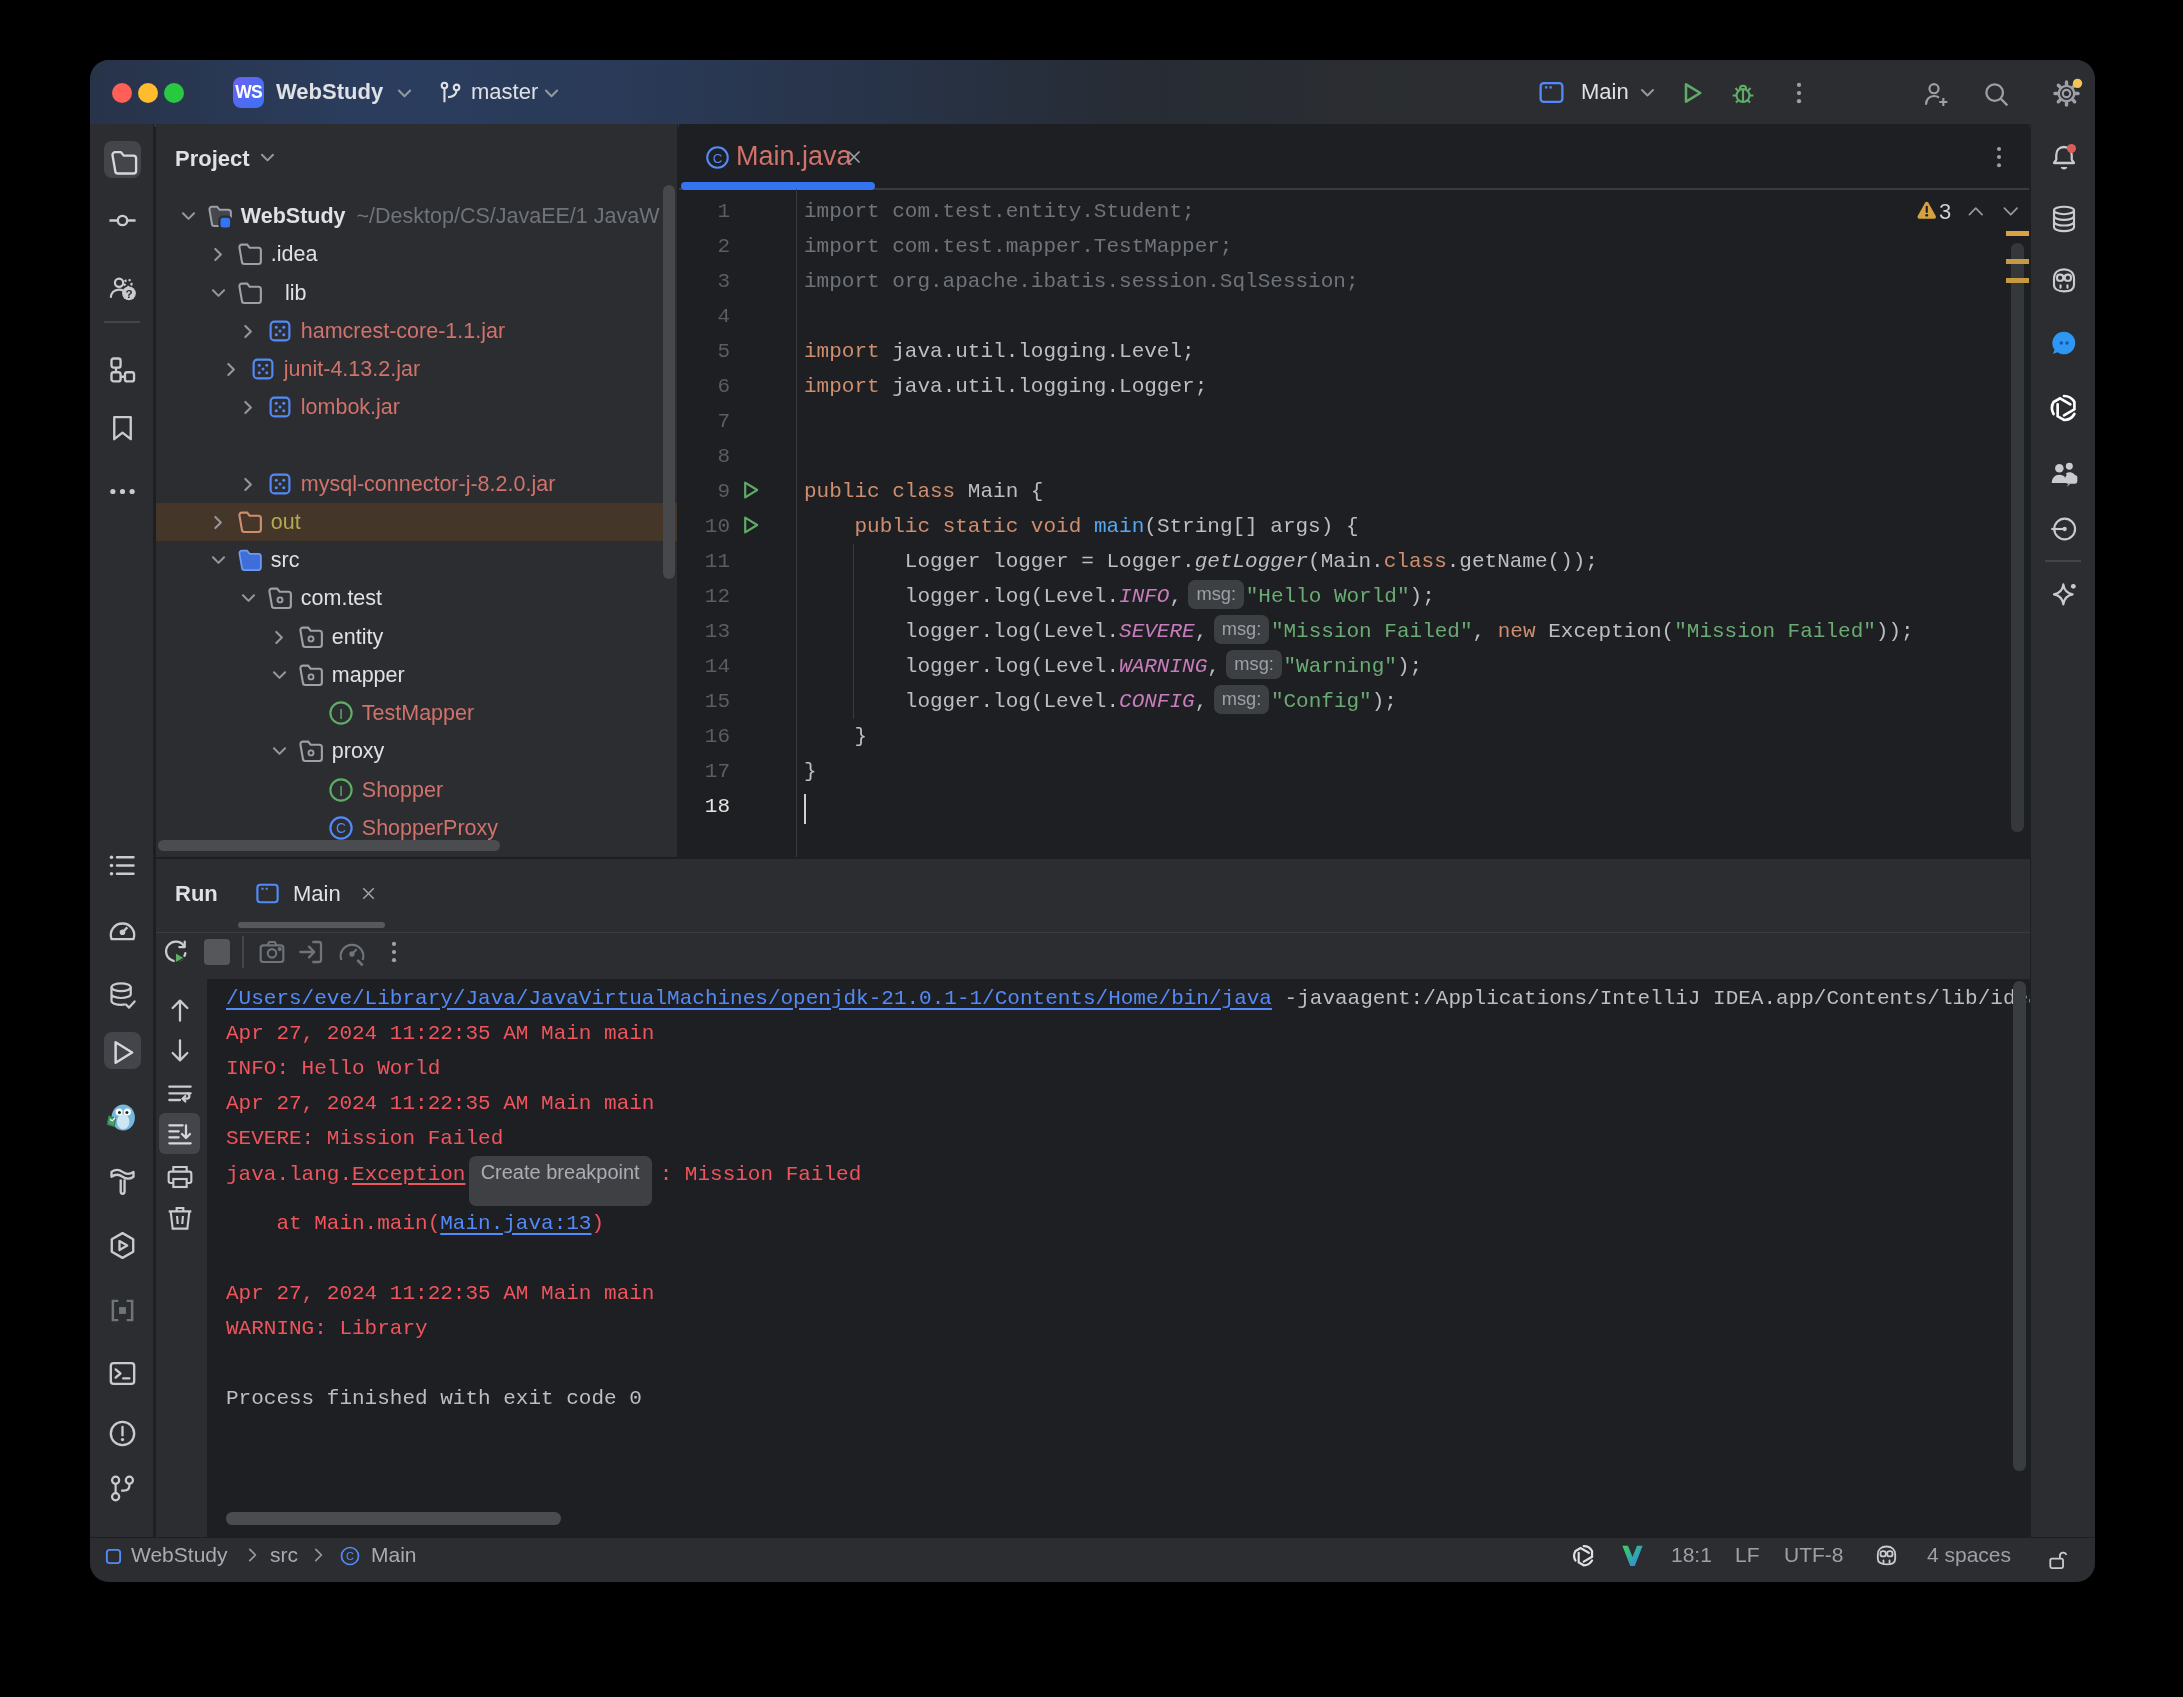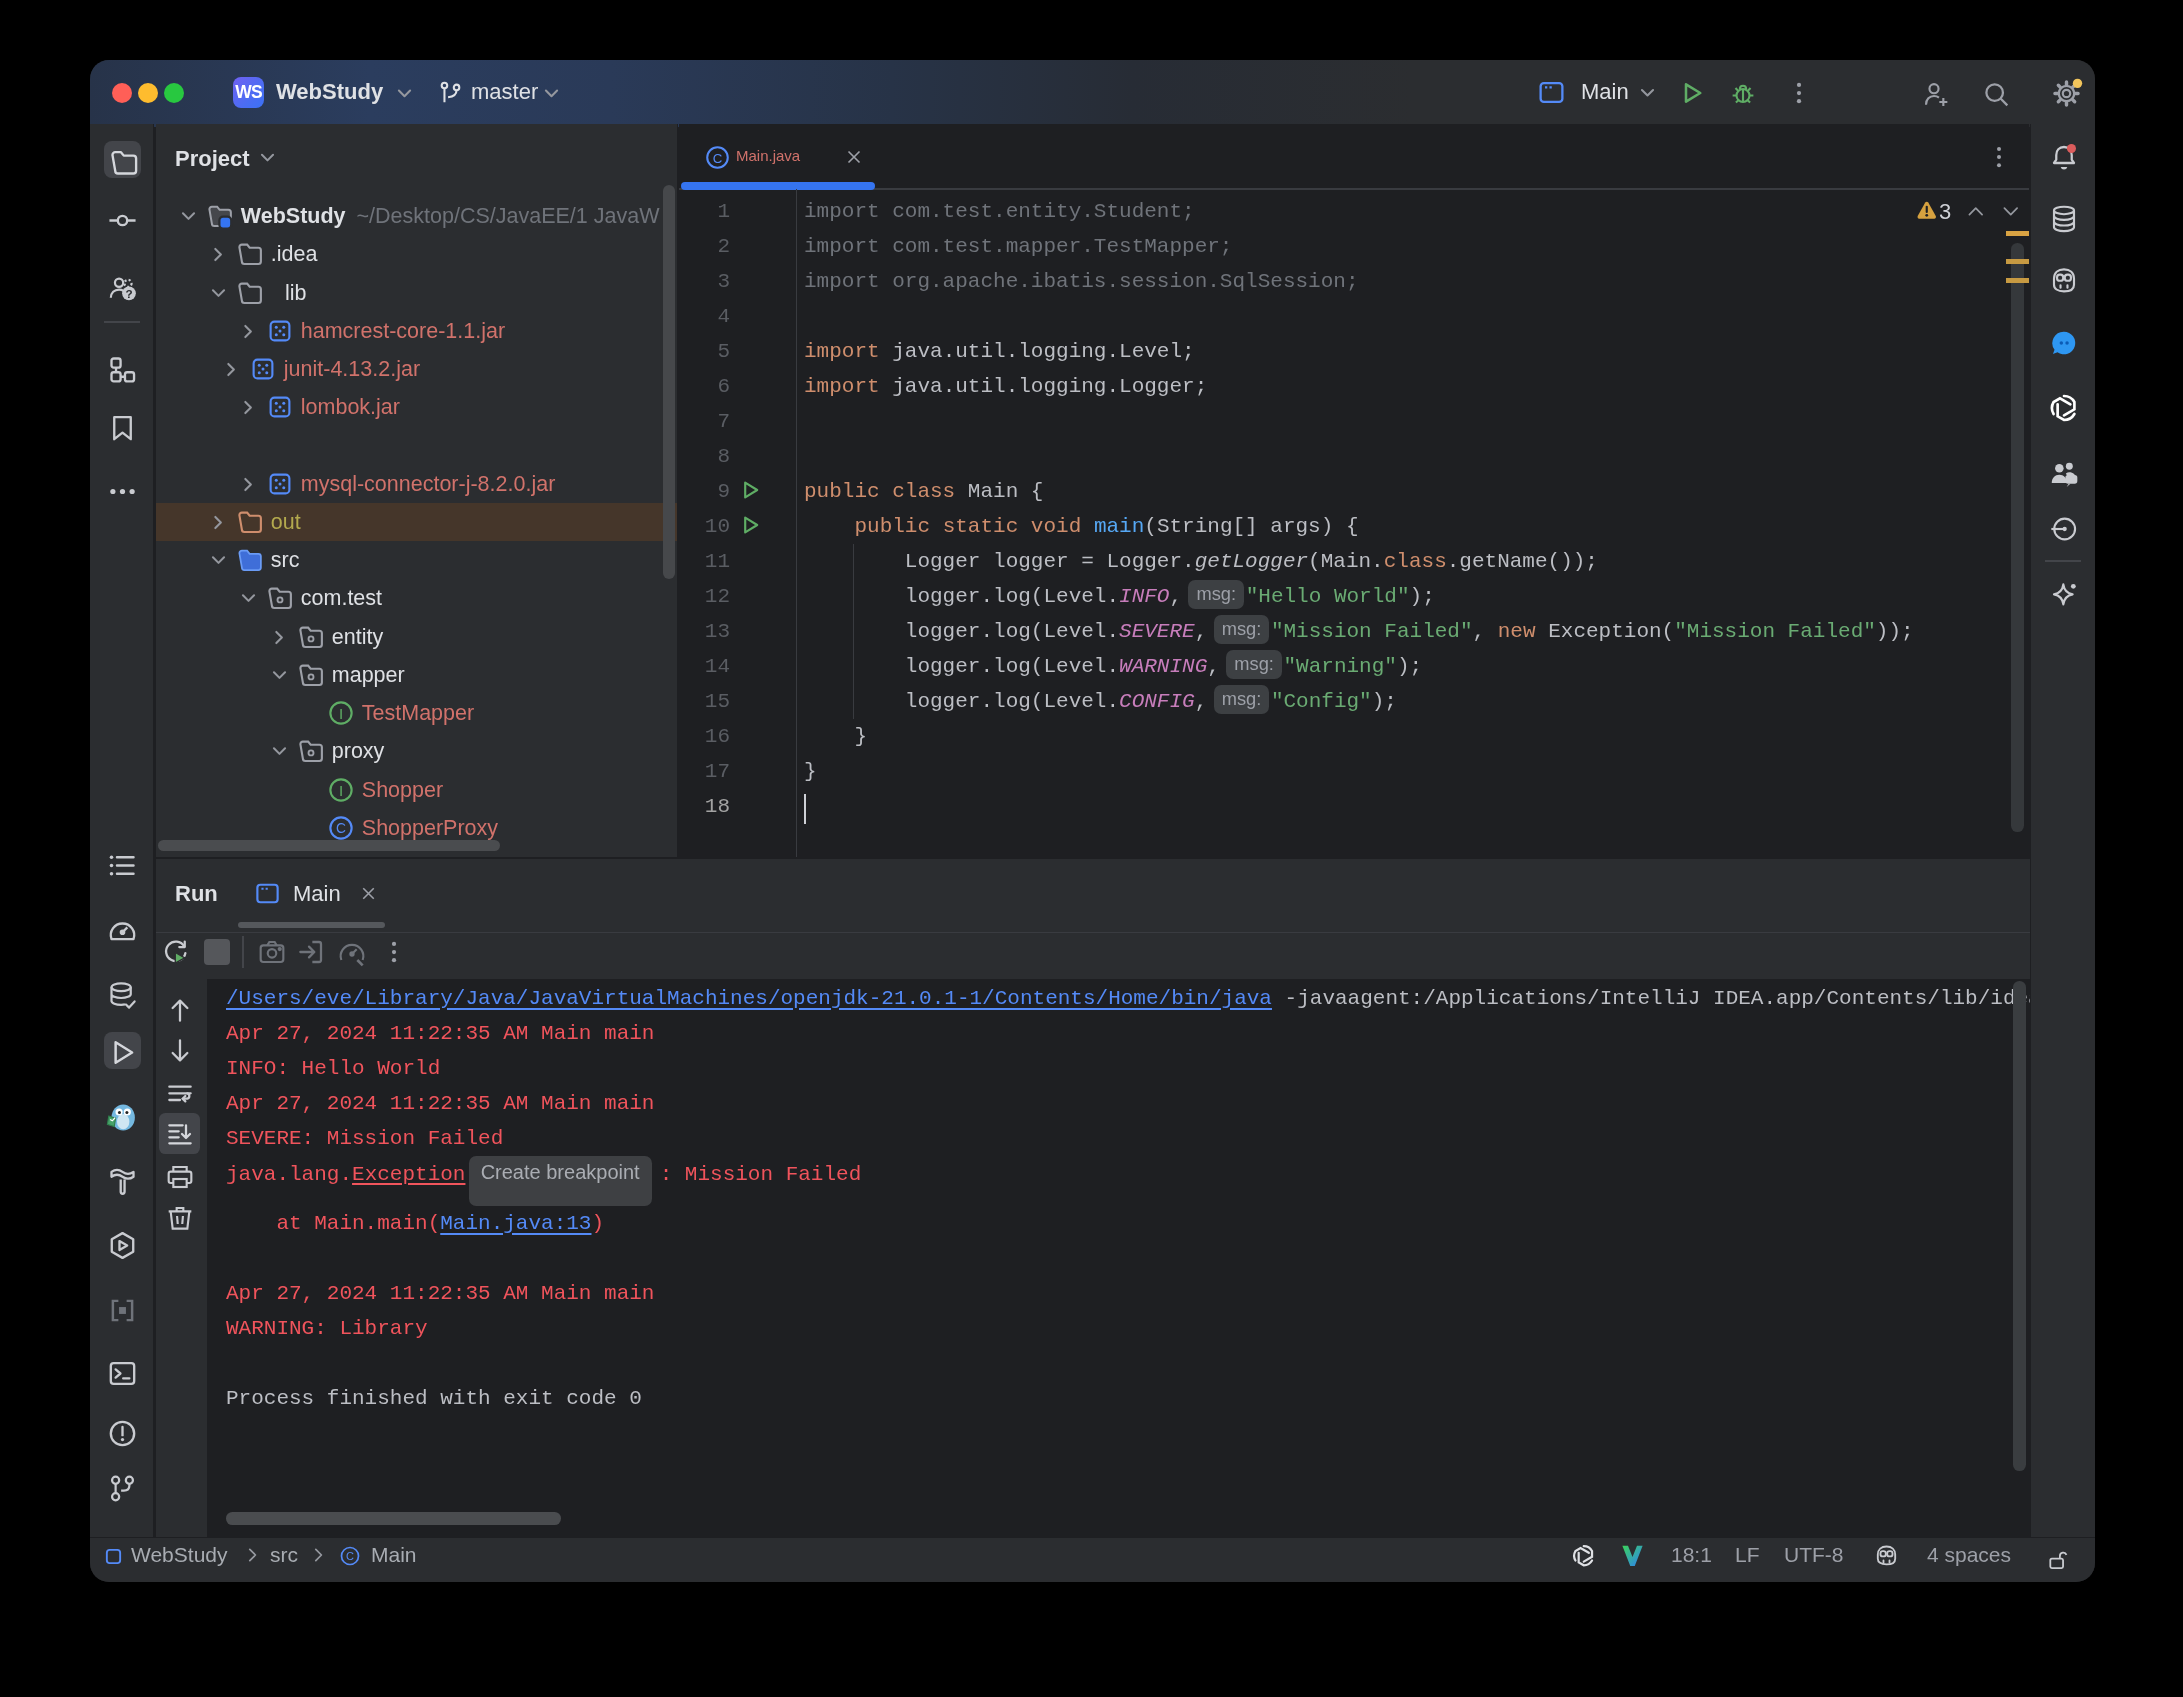--- a/index.html
+++ b/index.html
@@ -500,21 +500,21 @@
   <div class="abs" style="right:1.6px;top:61px;width:12px;height:394px;border-radius:6.4px;background:#46484b"></div>
   <div class="abs" style="left:2.4px;top:716px;width:342px;height:11px;border-radius:5.6px;background:#4a4c4f"></div>
 </div>
 <div id="edit">
   <div class="abs" style="left:0;top:64px;width:100%;height:1.6px;background:#393b40"></div>
   <div class="abs" style="left:2.4px;top:58px;width:194px;height:8px;border-radius:4px;background:#3574f0"></div>
   <svg class="abs" style="left:24px;top:19px" width="29" height="29" viewBox="0 0 24 24">
         <circle cx="12" cy="12" r="8.5" fill="none" stroke="#548af7" stroke-width="1.7"></circle>
         <text x="12" y="16.2" font-size="11" fill="#548af7" text-anchor="middle" font-family="Liberation Sans">C</text>
       </svg>
-  <div class="abs" style="left:57px;top:0;height:65px;line-height:64px;color:#d1726b;font-size:15px">Main.java</div>
+  <div class="abs" style="left:57px;top:0;height:65px;line-height:64px;color:#d1726b;font-size:27px">Main.java</div>
   <svg class="abs" style="left:164px;top:22px" width="22" height="22" viewBox="0 0 24 24">
         <path d="M6 6 L18 18 M18 6 L6 18" stroke="#9da0a8" stroke-width="1.8"></path>
       </svg>
   <svg class="abs" style="left:1308px;top:17.5px" width="24" height="30" viewBox="0 0 16 24">
         <g fill="#9da0a8">
           <circle cx="8" cy="5.5" r="1.6"></circle>
           <circle cx="8" cy="12" r="1.6"></circle>
           <circle cx="8" cy="18.5" r="1.6"></circle>
         </g>
       </svg>
@@ -528,21 +528,21 @@
 8
 9
 10
 11
 12
 13
 14
 15
 16
 17
-<span style="color:#a3a3a3">18</span></div>
+<span style="color:#e5e5e5">18</span></div>
   <div class="abs" style="left:117px;top:65px;width:0.8px;height:668px;background:#393b40"></div>
   <svg class="abs" style="left:59px;top:354px" width="24" height="24" viewBox="0 0 20 20">
         <path d="M6 3.8 L16 10 L6 16.2 Z" fill="none" stroke="#5fad65" stroke-width="1.8" stroke-linejoin="round"></path>
       </svg>
   <svg class="abs" style="left:59px;top:389px" width="24" height="24" viewBox="0 0 20 20">
         <path d="M6 3.8 L16 10 L6 16.2 Z" fill="none" stroke="#5fad65" stroke-width="1.8" stroke-linejoin="round"></path>
       </svg>
   <div class="abs" style="left:174px;top:420px;width:0.8px;height:175px;background:#393b40"></div>
   <div class="abs" style="left:125px;top:670px;width:2.4px;height:30px;background:#ced0d6"></div>
   <pre class="abs mono" style="left:125px;top:70px;font-size:21px;line-height:35px;color:#bcbec4"><span class="gr">import com.test.entity.Student;</span>

